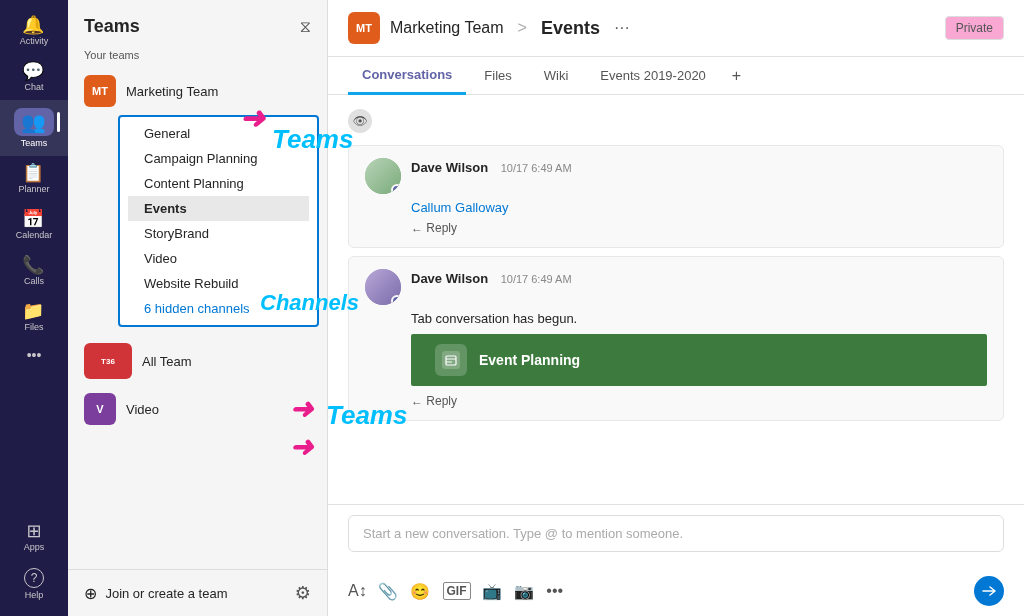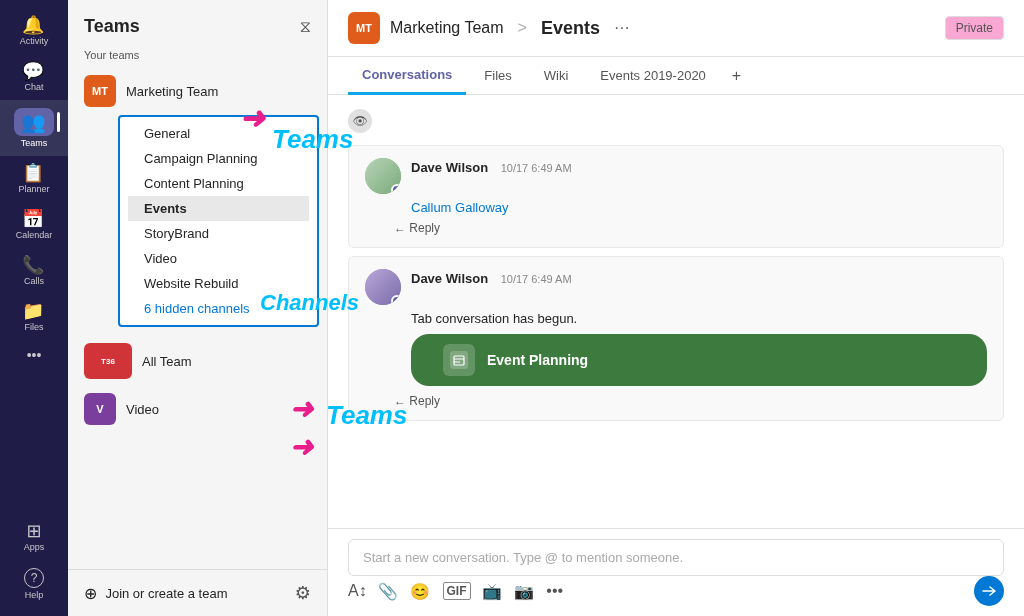--- a/index.html
+++ b/index.html
@@ -352,30 +352,30 @@
     .message-link {
       color: #0078d4;
       cursor: pointer;
     }
     .reply-action {
       display: flex;
       align-items: flex-end;
       gap: 4px;
       font-size: 12px;
       color: #555;
-      margin-left: 29px;
+      margin-left: 46px;
       margin-top: 6px;
       cursor: pointer;
     }
 
     
     .event-card {
       background: #3d7a3d;
-      border-radius: 18px;
-      padding: 10px 32px;
+      border-radius: 2px;
+      padding: 10px 24px;
       display: flex;
       align-items: center;
       gap: 12px;
       margin: 8px 0;
     }
     .event-card-icon {
       width: 32px;
       height: 32px;
       background: rgba(255,255,255,0.2);
       border-radius: 6px;
@@ -395,21 +395,21 @@
     .input-area {
       border-top: 1px solid #e0e0e0;
       padding: 10px 20px;
     }
     .message-input-box {
       border: 1px solid #ddd;
       border-radius: 6px;
       padding: 10px 14px;
       font-size: 13px;
       color: #aaa;
-      margin-bottom: 0;
+      margin-bottom: 24px;
       cursor: text;
     }
     .input-toolbar {
       display: flex;
       align-items: center;
       gap: 12px;
     }
     .toolbar-icon {
       font-size: 16px;
       color: #555;

